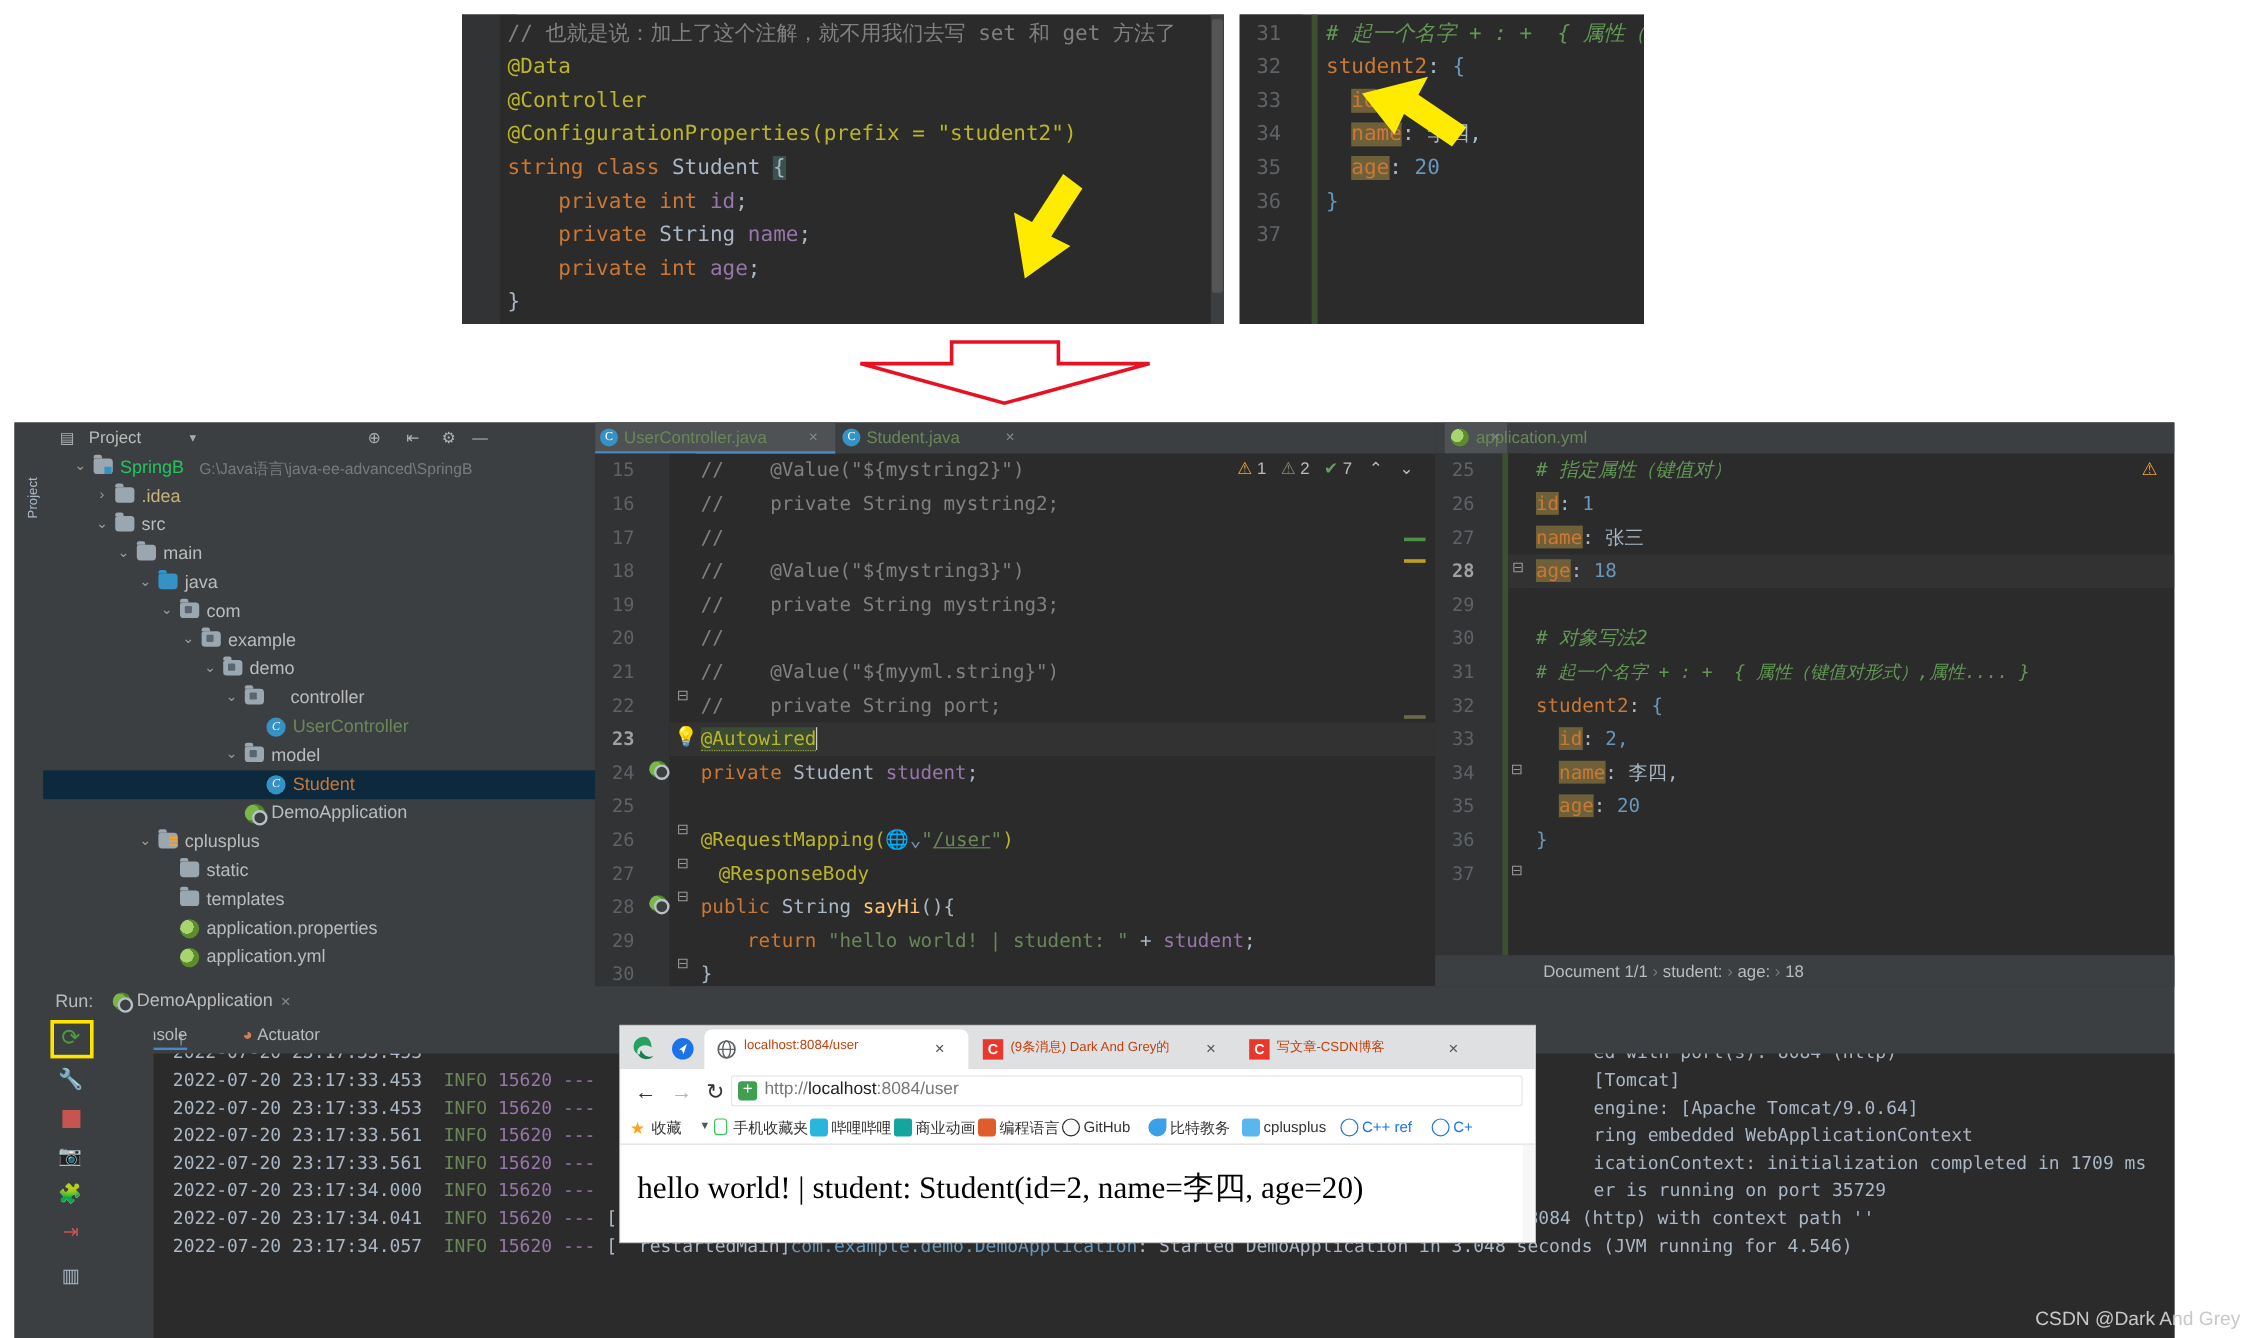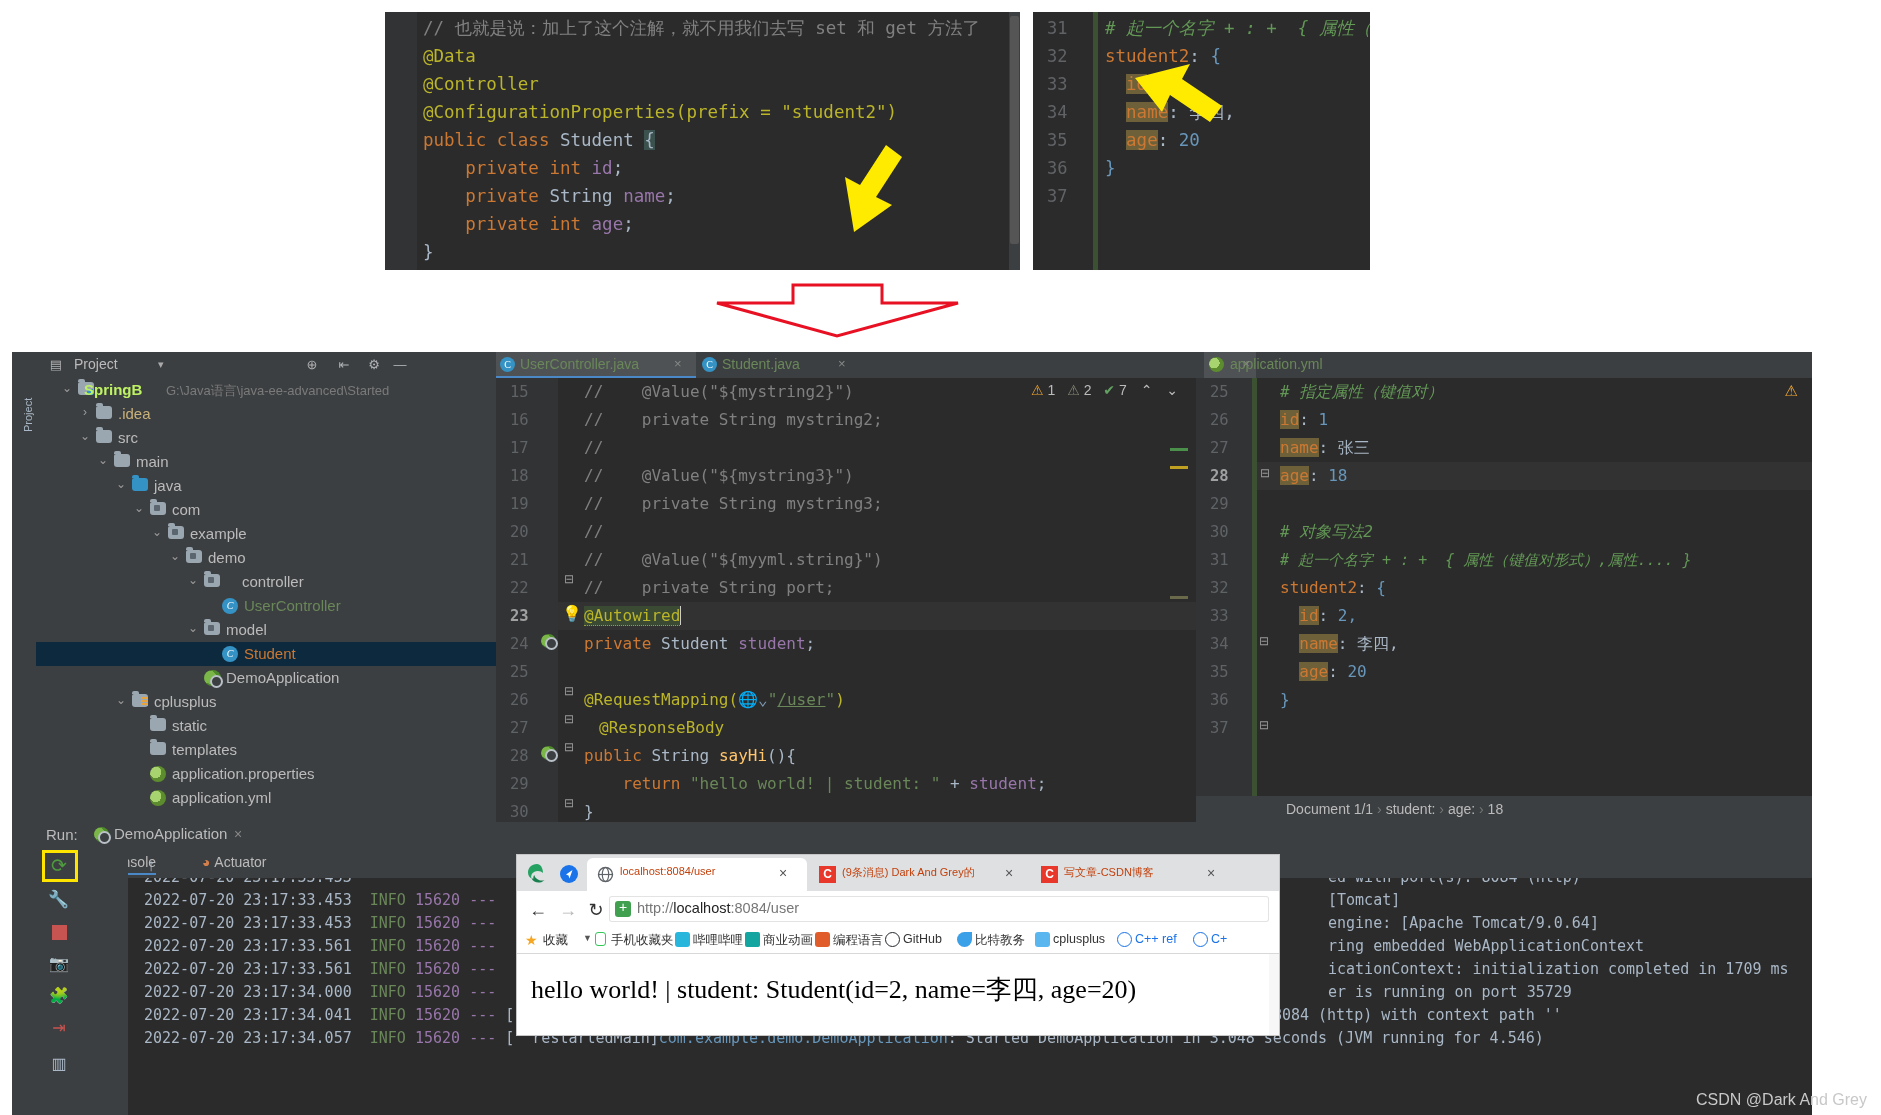--- a/index.html
+++ b/index.html
@@ -189,21 +189,21 @@
 <div id="top-snippet">
 
   <div id="top-left-code">
     <div id="top-left-gutter"></div>
     <div id="top-left-fold"></div>
 
     <div class="tl-line mono" style="top:2px;color:#808080;">// 也就是说：加上了这个注解，就不用我们去写 set 和 get 方法了</div>
     <div class="tl-line mono" style="top:30px;color:#bbb529;">@Data</div>
     <div class="tl-line mono" style="top:58px;color:#bbb529;">@Controller</div>
     <div class="tl-line mono" style="top:86px;color:#bbb529;"><span>@ConfigurationProperties(prefix = "student2")</span></div>
-    <div class="tl-line mono" style="top:114px;color:#cc7832;"><span style="color:#cc7832;">public class </span><span style="color:#a9b7c6;">Student </span><span style="background:#3b514d;color:#a9b7c6;">{</span></div>
+    <div class="tl-line mono" style="top:114px;color:#cc7832;"><span style="color:#cc7832;">string class </span><span style="color:#a9b7c6;">Student </span><span style="background:#3b514d;color:#a9b7c6;">{</span></div>
     <div class="tl-line mono" style="top:142px;"><span style="color:#cc7832;">    private int </span><span style="color:#9876aa;">id</span><span style="color:#a9b7c6;">;</span></div>
     <div class="tl-line mono" style="top:170px;"><span style="color:#cc7832;">    private </span><span style="color:#a9b7c6;">String </span><span style="color:#9876aa;">name</span><span style="color:#a9b7c6;">;</span></div>
     <div class="tl-line mono" style="top:198px;"><span style="color:#cc7832;">    private int </span><span style="color:#9876aa;">age</span><span style="color:#a9b7c6;">;</span></div>
     <div class="tl-line mono" style="top:226px;color:#a9b7c6;">}</div>
 
     <div id="top-left-scroll">
         <i></i>
       </div>
   </div>
 
@@ -254,22 +254,22 @@
       <span class="ph-icon" style="left:300px;">⇤</span>
       <span class="ph-icon" style="left:330px;">⚙</span>
       <span class="ph-icon" style="left:356px;">—</span>
     </div>
 
     <div class="tree-row" style="top:26px;">
       <span class="arw" style="left:24px;">⌄</span>
       <span class="ico" style="left:42px;">
           <i class="fol mod"></i>
         </span>
-      <span class="lbl" style="left:48px;font-weight:bold;color:#bef264;">SpringB</span>
-      <span class="sub" style="left:130px;">G:\Java语言\java-ee-advanced\Started</span>
+      <span class="lbl" style="left:64px;font-weight:normal;color:#22c55e;">SpringB</span>
+      <span class="sub" style="left:130px;">G:\Java语言\java-ee-advanced\SpringB</span>
     </div>
 
     <div class="tree-row" style="top:50px;">
       <span class="arw" style="left:42px;">›</span>
       <span class="ico" style="left:60px;">
           <i class="fol"></i>
         </span>
       <span class="lbl" style="left:82px;color:#c9b17a;">.idea</span>
     </div>
 

